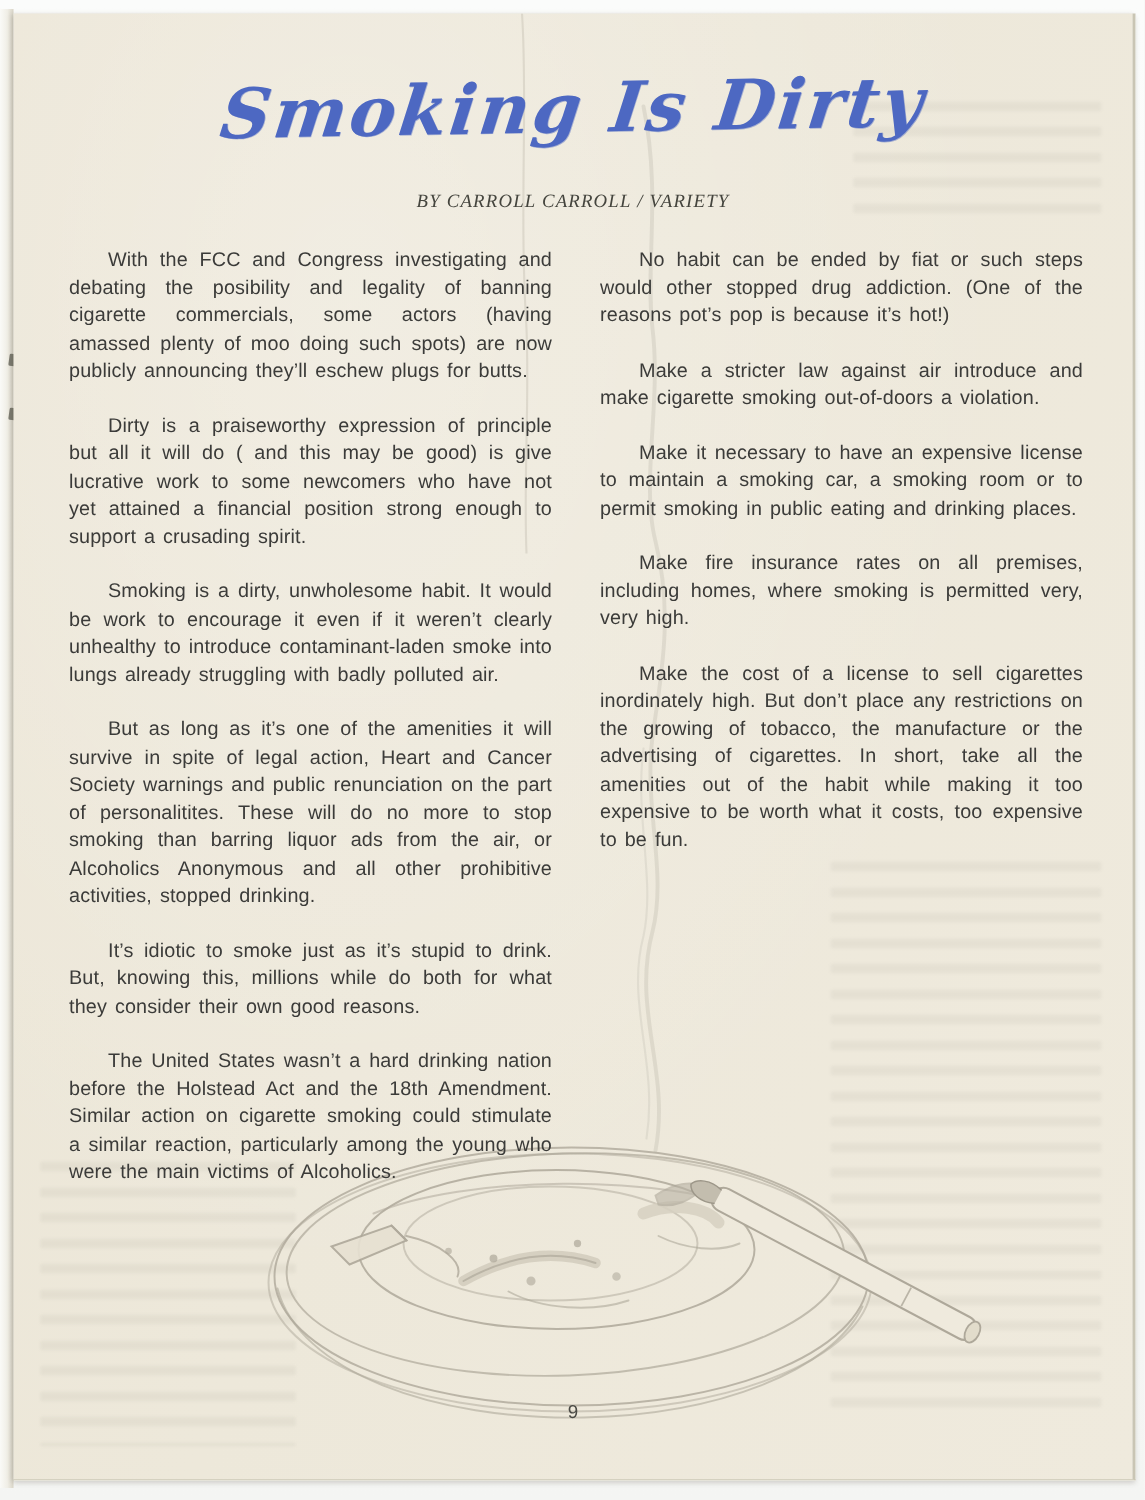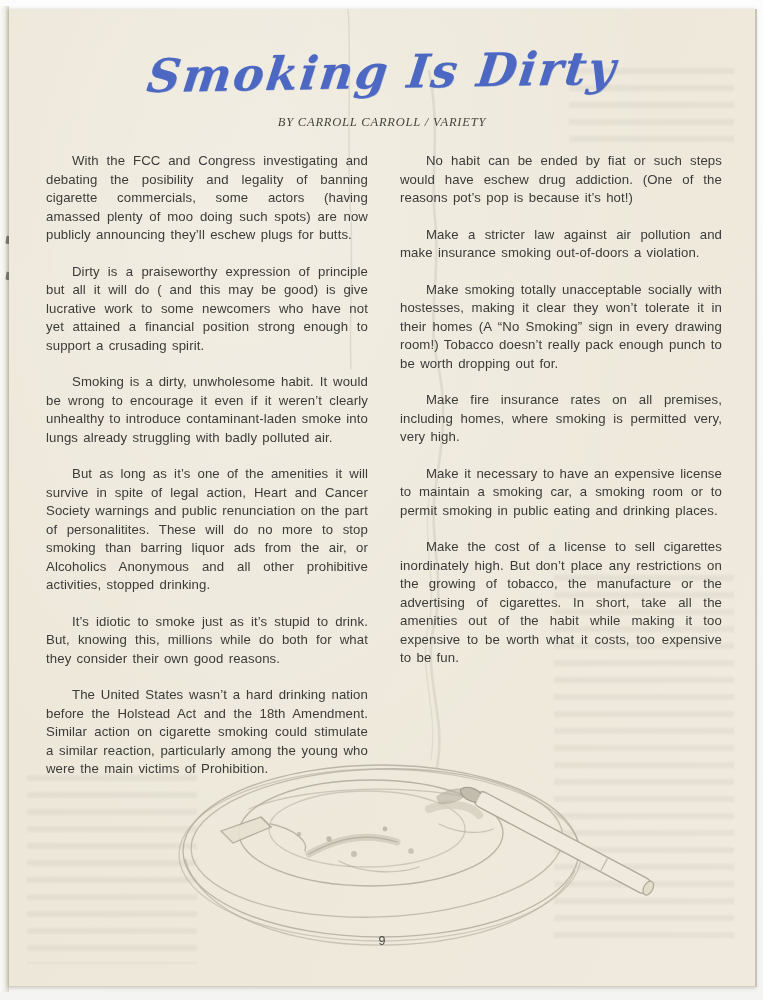--- a/index.html
+++ b/index.html
@@ -74,21 +74,21 @@
     font-size: 46px;
     letter-spacing: 2px;
     color: #4d68c2;
     text-shadow: 0.5px 0.5px 0 rgba(77,104,194,0.45);
   }
   .title .inner {
     display: inline-block;
     transform: skewX(-8deg) rotate(-1deg);
   }
   .byline {
-    margin-top: 16px;
+    margin-top: 28px;
     text-align: center;
     font-family: "Liberation Serif", serif;
     font-style: italic;
     font-size: 12.5px;
     letter-spacing: 0.8px;
     color: #45453e;
   }
   .columns {
     display: flex;
     margin: 22px 33px 0 37px;
@@ -178,31 +178,30 @@
 
     <div class="content">
       <h1 class="title">
         <span class="inner">Smoking Is Dirty</span>
       </h1>
       <div class="byline">BY CARROLL CARROLL / VARIETY</div>
       <div class="columns">
         <div class="col">
             <p class="para">With the FCC and Congress investigating and debating the posibility and legality of banning cigarette commercials, some actors (having amassed plenty of moo doing such spots) are now publicly announcing they’ll eschew plugs for butts.</p>
             <p class="para">Dirty is a praiseworthy expression of principle but all it will do ( and this may be good) is give lucrative work to some newcomers who have not yet attained a financial position strong enough to support a crusading spirit.</p>
-            <p class="para">Smoking is a dirty, unwholesome habit. It would be wrong to encourage it even if it weren’t clearly unhealthy to introduce contaminant-laden smoke into lungs already struggling with badly polluted air.</p>
+            <p class="para">Smoking is a dirty, unwholesome habit. It would be work to encourage it even if it weren’t clearly unhealthy to introduce contaminant-laden smoke into lungs already struggling with badly polluted air.</p>
             <p class="para">But as long as it’s one of the amenities it will survive in spite of legal action, Heart and Cancer Society warnings and public renunciation on the part of personalitites. These will do no more to stop smoking than barring liquor ads from the air, or Alcoholics Anonymous and all other prohibitive activities, stopped drinking.</p>
             <p class="para">It’s idiotic to smoke just as it’s stupid to drink. But, knowing this, millions while do both for what they consider their own good reasons.</p>
-            <p class="para">The United States wasn’t a hard drinking nation before the Holstead Act and the 18th Amendment. Similar action on cigarette smoking could stimulate a similar reaction, particularly among the young who were the main victims of Prohibition.</p>
+            <p class="para">The United States wasn’t a hard drinking nation before the Holstead Act and the 18th Amendment. Similar action on cigarette smoking could stimulate a similar reaction, particularly among the young who were the main victims of Alcoholics.</p>
           </div>
         <div class="col">
-            <p class="para">No habit can be ended by fiat or such steps would have eschew drug addiction. (One of the reasons pot’s pop is because it’s hot!)</p>
-            <p class="para">Make a stricter law against air pollution and make insurance smoking out-of-doors a violation.</p>
-            <p class="para">Make smoking totally unacceptable socially with hostesses, making it clear they won’t tolerate it in their homes (A “No Smoking” sign in every drawing room!) Tobacco doesn’t really pack enough punch to be worth dropping out for.</p>
+            <p class="para">No habit can be ended by fiat or such steps would other stopped drug addiction. (One of the reasons pot’s pop is because it’s hot!)</p>
+            <p class="para">Make a stricter law against air introduce and make cigarette smoking out-of-doors a violation.</p>
+            <p class="para">Make it necessary to have an expensive license to maintain a smoking car, a smoking room or to permit smoking in public eating and drinking places.</p>
             <p class="para">Make fire insurance rates on all premises, including homes, where smoking is permitted very, very high.</p>
-            <p class="para">Make it necessary to have an expensive license to maintain a smoking car, a smoking room or to permit smoking in public eating and drinking places.</p>
             <p class="para">Make the cost of a license to sell cigarettes inordinately high. But don’t place any restrictions on the growing of tobacco, the manufacture or the advertising of cigarettes. In short, take all the amenities out of the habit while making it too expensive to be worth what it costs, too expensive to be fun.</p>
           </div>
       </div>
     </div>
 
     <div class="page-number">9</div>
   </div>
 </div>
 
 </body></html>

